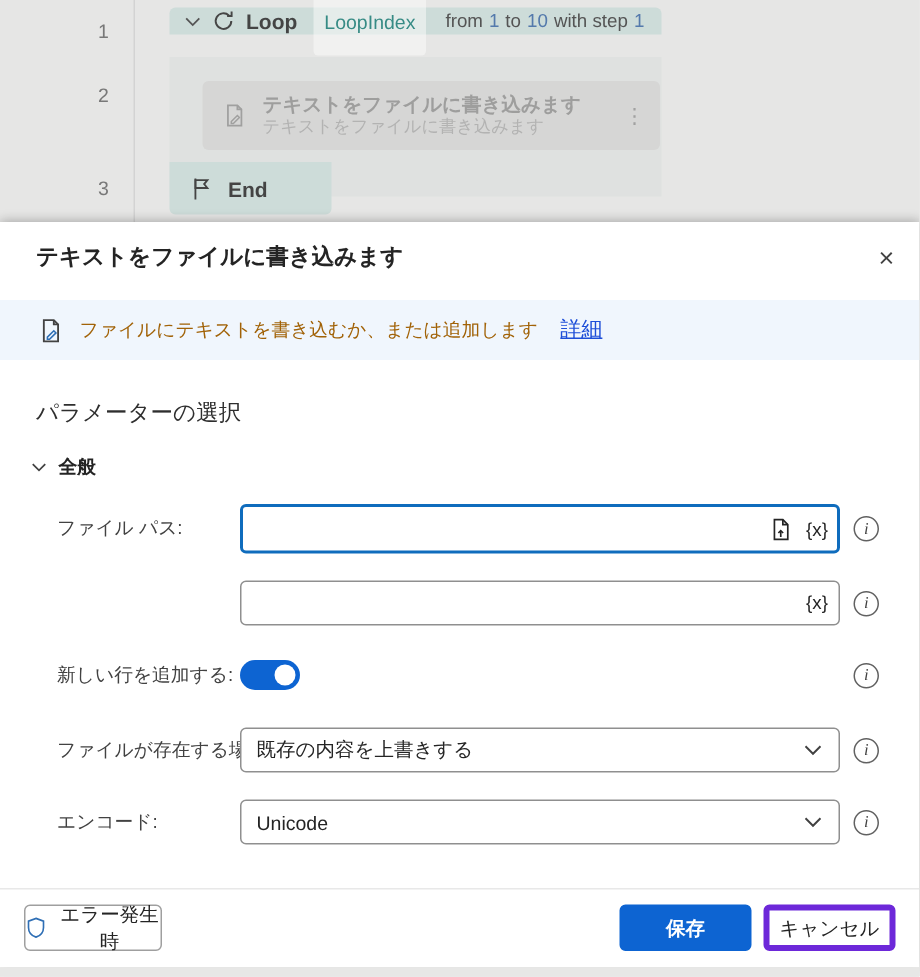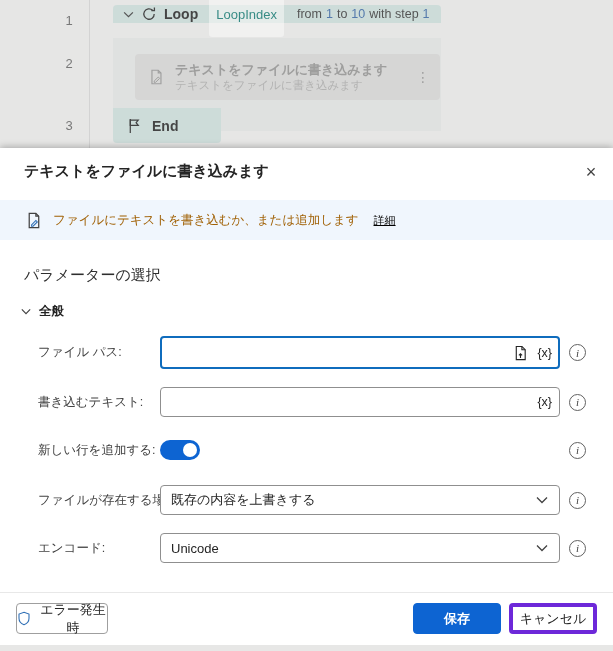--- a/index.html
+++ b/index.html
@@ -42,21 +42,21 @@
 
   
   .dialog { position:absolute; left:0; top:148px; width:613px; height:497px; background:#fff;
     box-shadow:0 -1px 7px rgba(0,0,0,0.28); }
   .dlg-title { position:absolute; left:24px; top:14px; font-size:15px; font-weight:bold; color:#242424; }
   .dlg-close { position:absolute; right:8px; top:10px; width:28px; height:28px; border:none; background:none;
     font-size:18px; color:#424242; cursor:pointer; line-height:28px; text-align:center; font-weight:300; }
   .banner { position:absolute; left:0; top:52px; right:0; height:40px; background:#f0f6fd;
     display:flex; align-items:center; padding:0 24px; gap:10px; }
   .banner-text { font-size:12.5px; color:#a16207; }
-  .banner-link { font-size:11px; color:#000000; text-decoration:underline; cursor:pointer; margin-left:5px; }
+  .banner-link { font-size:14px; color:#1d4ed8; text-decoration:underline; cursor:pointer; margin-left:5px; }
   .params-heading { position:absolute; left:24px; top:118px; font-size:15px; color:#2e2e2e; }
   .group-row { position:absolute; left:21px; top:155px; display:flex; align-items:center; gap:8px; cursor:pointer; }
   .group-label { font-size:12.5px; font-weight:bold; color:#242424; }
 
   .frow { position:absolute; left:0; right:0; display:flex; align-items:center; }
   .frow .flabel { position:absolute; left:38px; font-size:12.5px; color:#424242; }
   .fctrl { position:absolute; left:160px; width:400px; }
   .frow .info { position:absolute; left:569px; }
   .r1 { top:188px; height:33px; } .r2 { top:239px; height:30px; }
   .r3 { top:290px; height:24px; } .r4 { top:337px; height:30px; } .r5 { top:385px; height:30px; }
@@ -198,21 +198,20 @@
               </svg>
             </span>
             <span class="vx">{x}</span>
           </span>
         </div>
       </div>
       <span class="info">i</span>
     </div>
 
     <div class="frow r2">
-      <span class="flabel">書き込むテキスト:</span>
       <div class="fctrl">
         <div class="input-wrap">
           <input class="txt-input" type="text" value="" style="">
           <span class="in-icons">
             <span class="vx">{x}</span>
           </span>
         </div>
       </div>
       <span class="info">i</span>
     </div>

